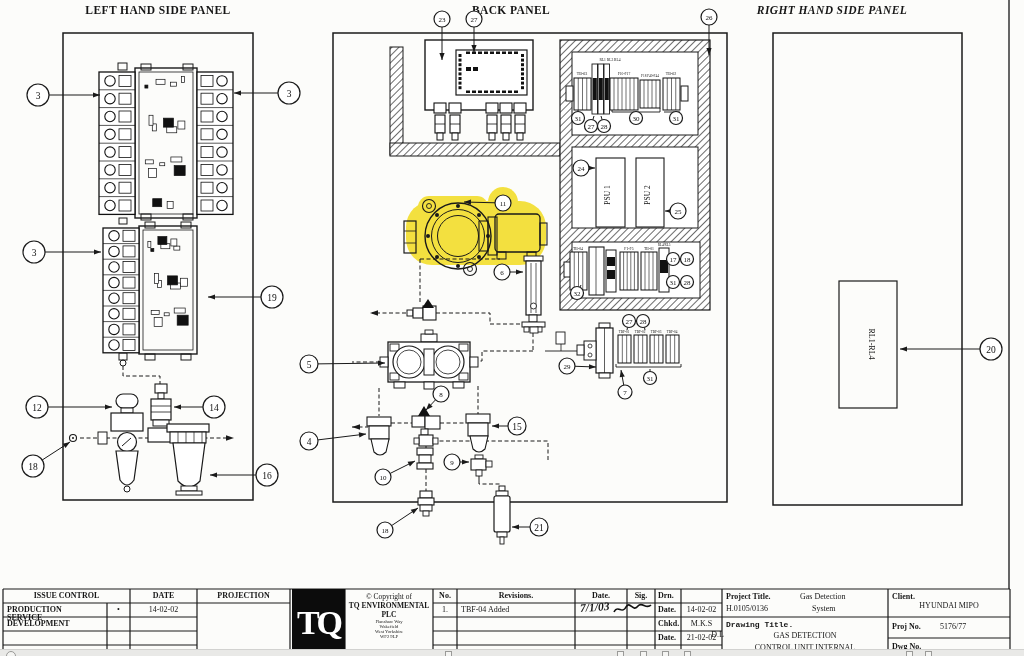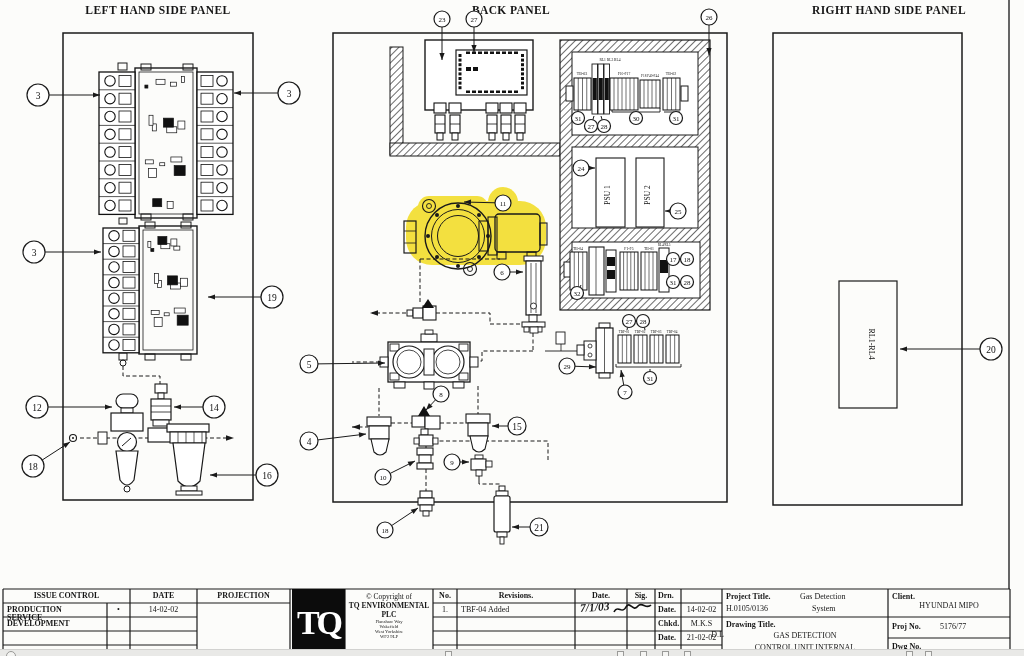--- a/index.html
+++ b/index.html
@@ -20,21 +20,21 @@
   .sicon{position:absolute;top:1px;width:5px;height:5px;border:1px solid #9a9a98;background:#f4f4f2;}
   svg text{font-family:"Liberation Serif",serif;}
 </style>
 </head>
 <body>
 
 <div id="page">
 
   <div class="abs ptitle" style="left:78px;top:4px;width:160px;">LEFT HAND SIDE PANEL</div>
   <div class="abs ptitle" style="left:431px;top:4px;width:160px;">BACK PANEL</div>
-  <div class="abs ptitle" style="left:809px;top:4px;width:160px;">RIGHT HAND SIDE PANEL</div>
+  <div class="abs ptitle" style="left:752px;top:4px;width:160px;font-style:italic;">RIGHT HAND SIDE PANEL</div>
 
   <svg id="dwg" class="abs" style="left:0;top:0;" width="1024" height="656" viewBox="0 0 1024 656">
     <defs>
       <pattern id="hatch" patternUnits="userSpaceOnUse" width="5" height="5" patternTransform="rotate(45)">
         <rect width="5" height="5" fill="#ffffff"></rect>
         <line x1="0" y1="0" x2="0" y2="5" stroke="#2c2c2c" stroke-width="1.4"></line>
       </pattern>
     </defs>
 
     <line x1="1009" y1="0" x2="1009" y2="589" stroke="#333" stroke-width="1.5"></line>
@@ -814,21 +814,21 @@
   <div class="abs tbtxt ctr" style="left:681px;top:603px;width:41px;">14-02-02</div>
   <div class="abs tbtxt bold" style="left:658px;top:617px;">Chkd.</div>
   <div class="abs tbtxt ctr" style="left:681px;top:617px;width:41px;">M.K.S</div>
   <div class="abs tbtxt bold" style="left:658px;top:631px;">Date.</div>
   <div class="abs tbtxt ctr" style="left:681px;top:631px;width:41px;">21-02-02</div>
 
   <div class="abs tbtxt bold" style="left:726px;top:590px;">Project Title.</div>
   <div class="abs tbtxt" style="left:800px;top:590px;">Gas Detection</div>
   <div class="abs tbtxt" style="left:726px;top:602px;">H.0105/0136</div>
   <div class="abs tbtxt" style="left:812px;top:602px;">System</div>
-  <div class="abs tbtxt bold" style="left:726px;top:618px;">Drawing Title.</div>
+  <div class="abs tbtxt bold" style="left:726px;top:618px;font-family:Liberation Mono, monospace;">Drawing Title.</div>
   <div class="abs tbtxt ctr" style="left:722px;top:629px;width:166px;">GAS DETECTION</div>
   <div class="abs tbtxt ctr" style="left:722px;top:641px;width:166px;">CONTROL UNIT INTERNAL</div>
 
   <div class="abs tbtxt bold" style="left:892px;top:590px;">Client.</div>
   <div class="abs tbtxt ctr" style="left:892px;top:599px;width:114px;">HYUNDAI MIPO</div>
   <div class="abs tbtxt bold" style="left:892px;top:620px;">Proj No.</div>
   <div class="abs tbtxt" style="left:940px;top:620px;">5176/77</div>
   <div class="abs tbtxt bold" style="left:892px;top:640px;">Dwg No.</div>
   <div class="abs dwgno" style="left:938px;top:646px;">5176D2</div>
 

